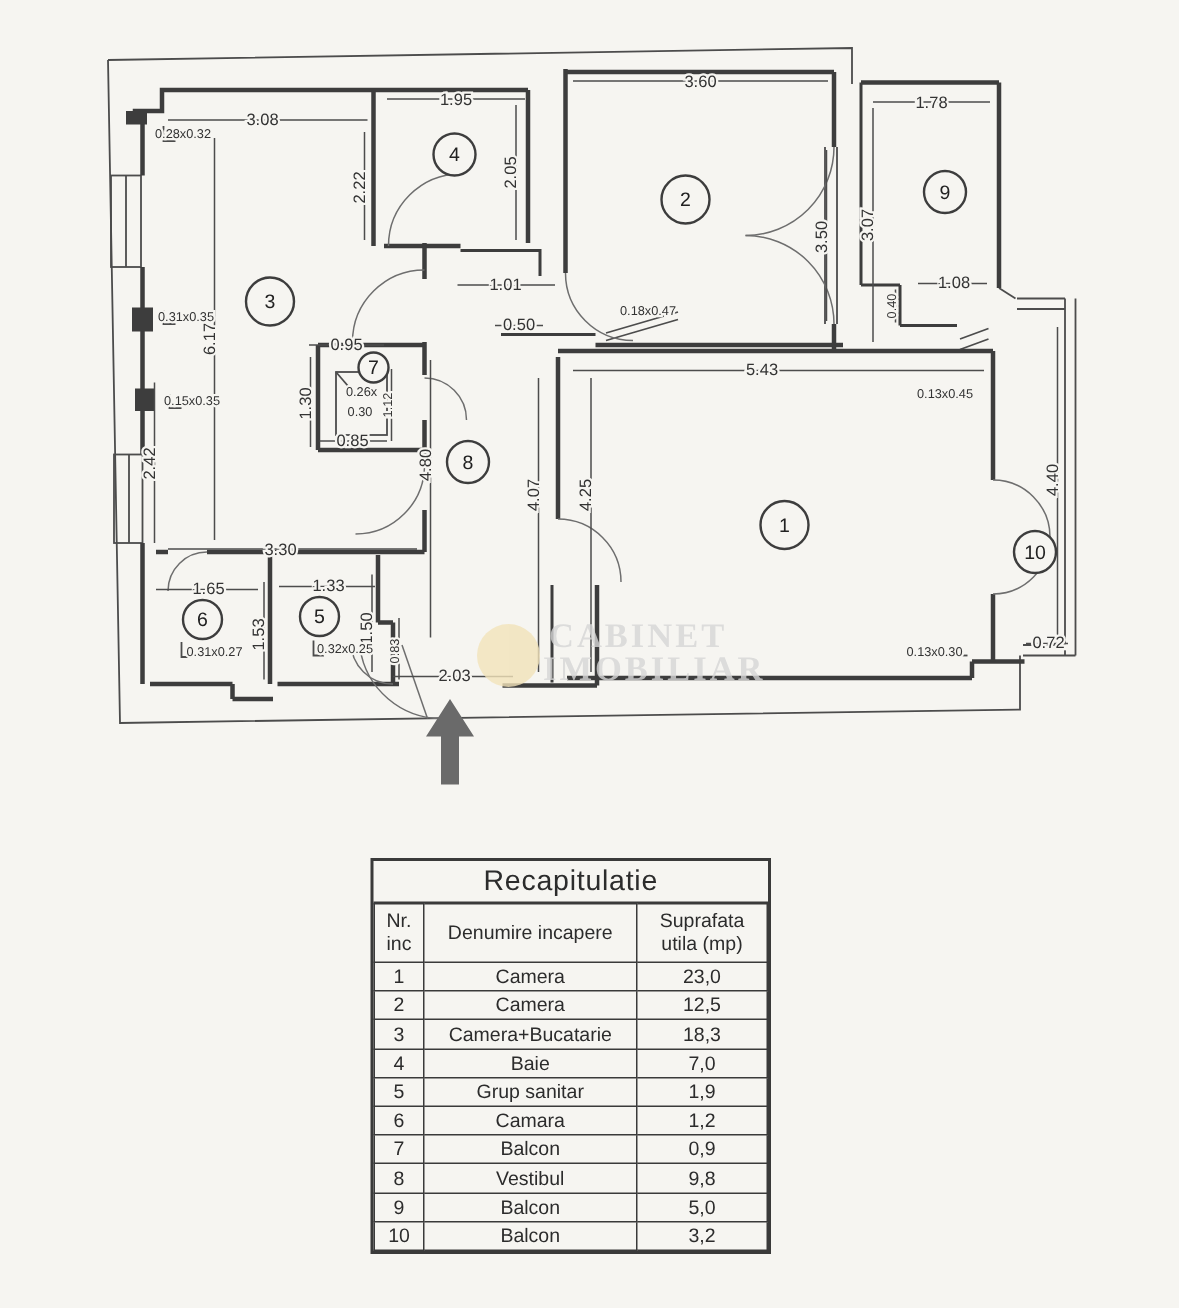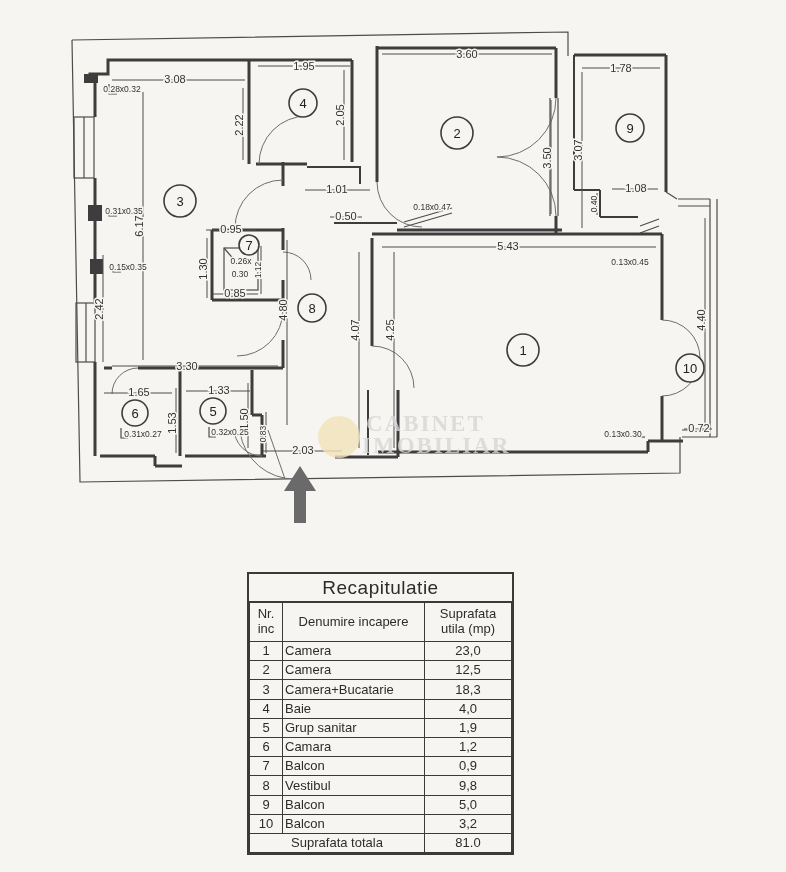--- a/index.html
+++ b/index.html
@@ -40,21 +40,21 @@
     border-bottom:1.5px solid #3a3a3a;letter-spacing:.5px;
   }
   #recap table{border-collapse:collapse;width:100%;table-layout:fixed;}
   #recap td,#recap th{
     border:1.3px solid #3a3a3a;font-size:13px;font-weight:normal;
     padding:0 2px;color:#2c2c2c;overflow:hidden;
   }
   #recap th{height:38px;text-align:center;white-space:pre-line;line-height:1.15;}
   #recap td{height:18.2px;line-height:1.05;}
   .c-nr{width:28px;text-align:center;}
-  .c-name{text-align:left;padding-left:4px;}
+  .c-name{text-align:center;padding-left:4px;}
   .c-area{width:82px;text-align:center;}
   td.sum{text-align:center;}
 </style>
 </head>
 <body>
 
 <div id="canvas">
 
   <svg id="plan" width="786" height="540" viewBox="0 0 786 540">
 
@@ -270,21 +270,21 @@
             <td class="c-area">12,5</td>
           </tr>
           <tr>
             <td class="c-nr">3</td>
             <td class="c-name">Camera+Bucatarie</td>
             <td class="c-area">18,3</td>
           </tr>
           <tr>
             <td class="c-nr">4</td>
             <td class="c-name">Baie</td>
-            <td class="c-area">4,0</td>
+            <td class="c-area">7,0</td>
           </tr>
           <tr>
             <td class="c-nr">5</td>
             <td class="c-name">Grup sanitar</td>
             <td class="c-area">1,9</td>
           </tr>
           <tr>
             <td class="c-nr">6</td>
             <td class="c-name">Camara</td>
             <td class="c-area">1,2</td>
@@ -302,21 +302,17 @@
           <tr>
             <td class="c-nr">9</td>
             <td class="c-name">Balcon</td>
             <td class="c-area">5,0</td>
           </tr>
           <tr>
             <td class="c-nr">10</td>
             <td class="c-name">Balcon</td>
             <td class="c-area">3,2</td>
           </tr>
-          <tr>
-            <td class="c-name sum" colspan="2">Suprafata totala</td>
-            <td class="c-area">81.0</td>
-          </tr>
         </tbody>
     </table>
   </div>
 
 </div>
 
 </body></html>

